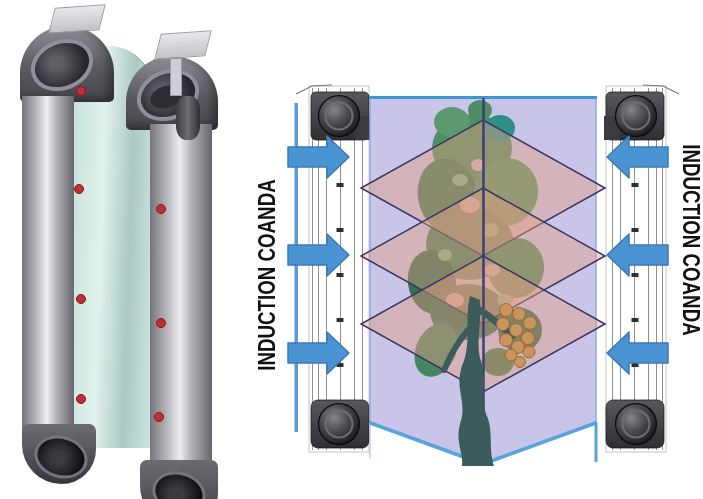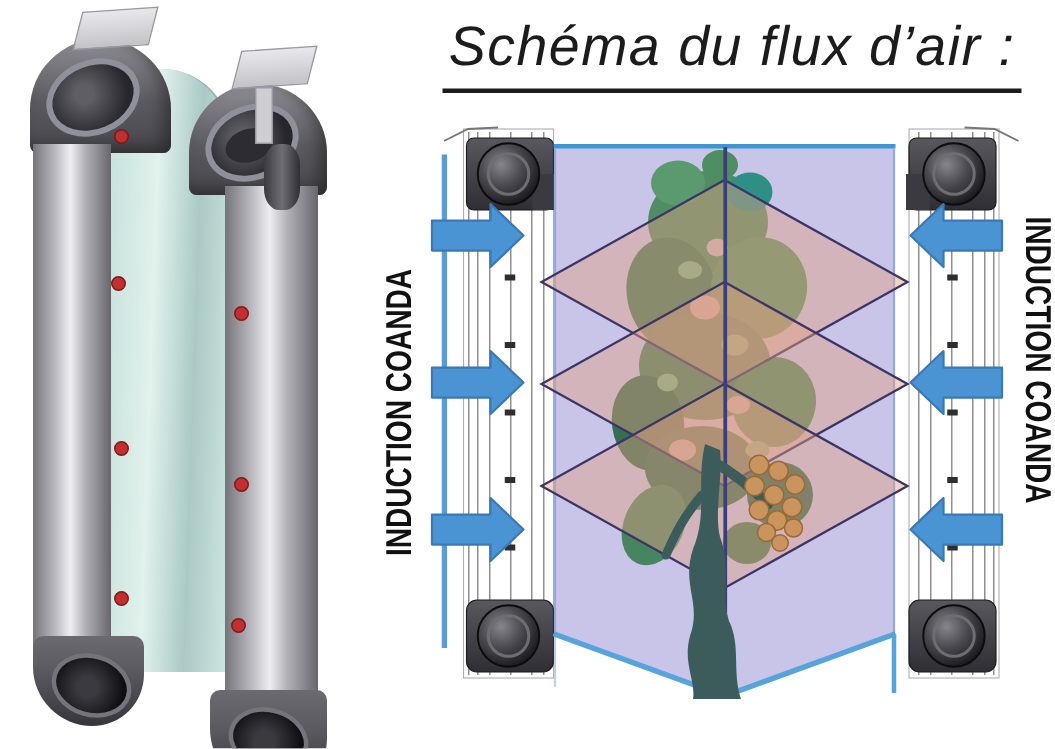--- a/index.html
+++ b/index.html
@@ -241,17 +241,14 @@
       <polygon points="288,343 327,343 327,332 349,353 327,374 327,363 288,363"></polygon>
       <polygon points="668,147 629,147 629,136 607,157 629,178 629,167 668,167"></polygon>
       <polygon points="668,245 629,245 629,234 607,255 629,276 629,265 668,265"></polygon>
       <polygon points="668,343 629,343 629,332 607,353 629,374 629,363 668,363"></polygon>
     </g>
   </svg>
 
   <div class="vlabel left">INDUCTION COANDA</div>
   <div class="vlabel right">INDUCTION COANDA</div>
 
-  <div class="title">
-    <span>Schéma du flux d’air :</span>
-  </div>
 
 </div>
 
 </body></html>

